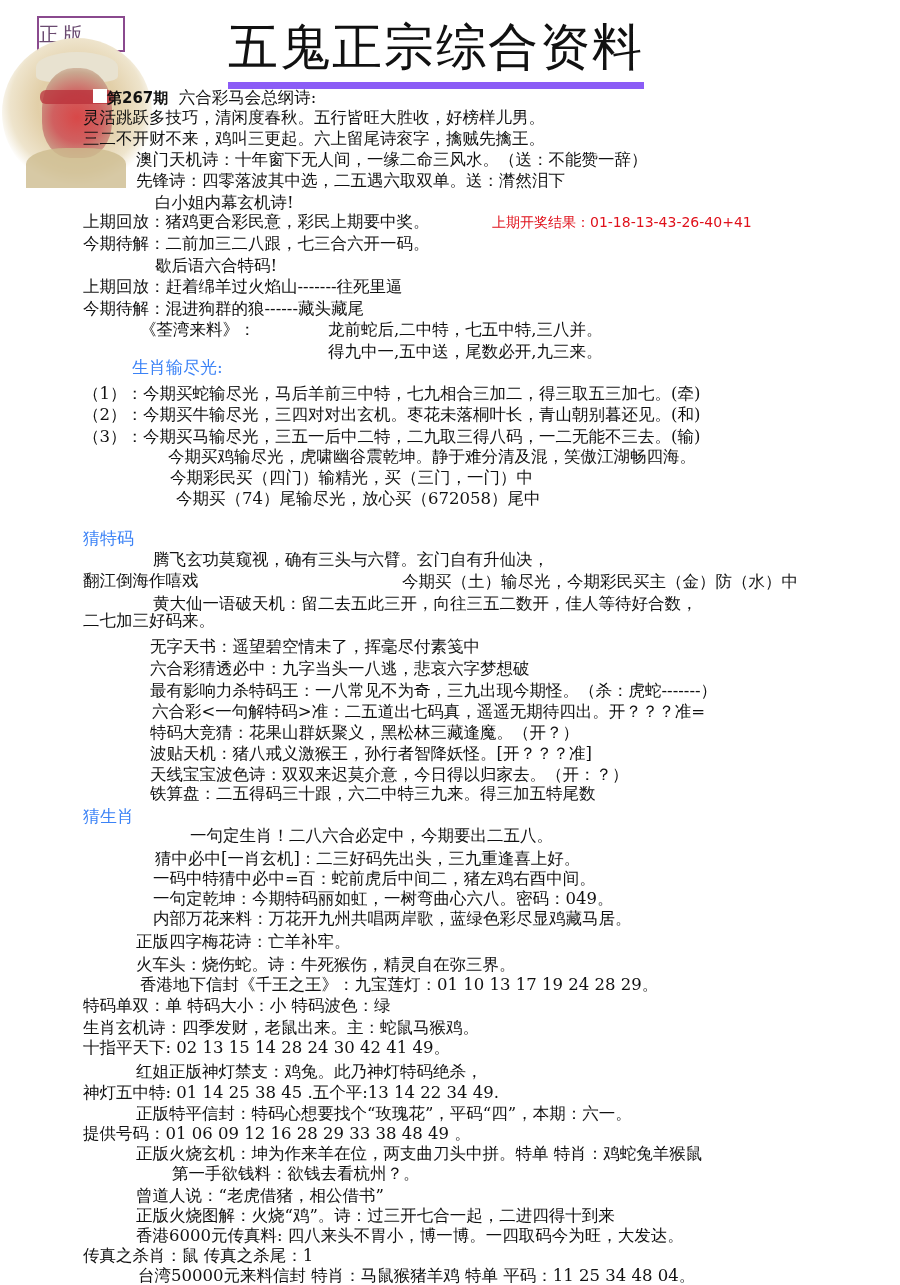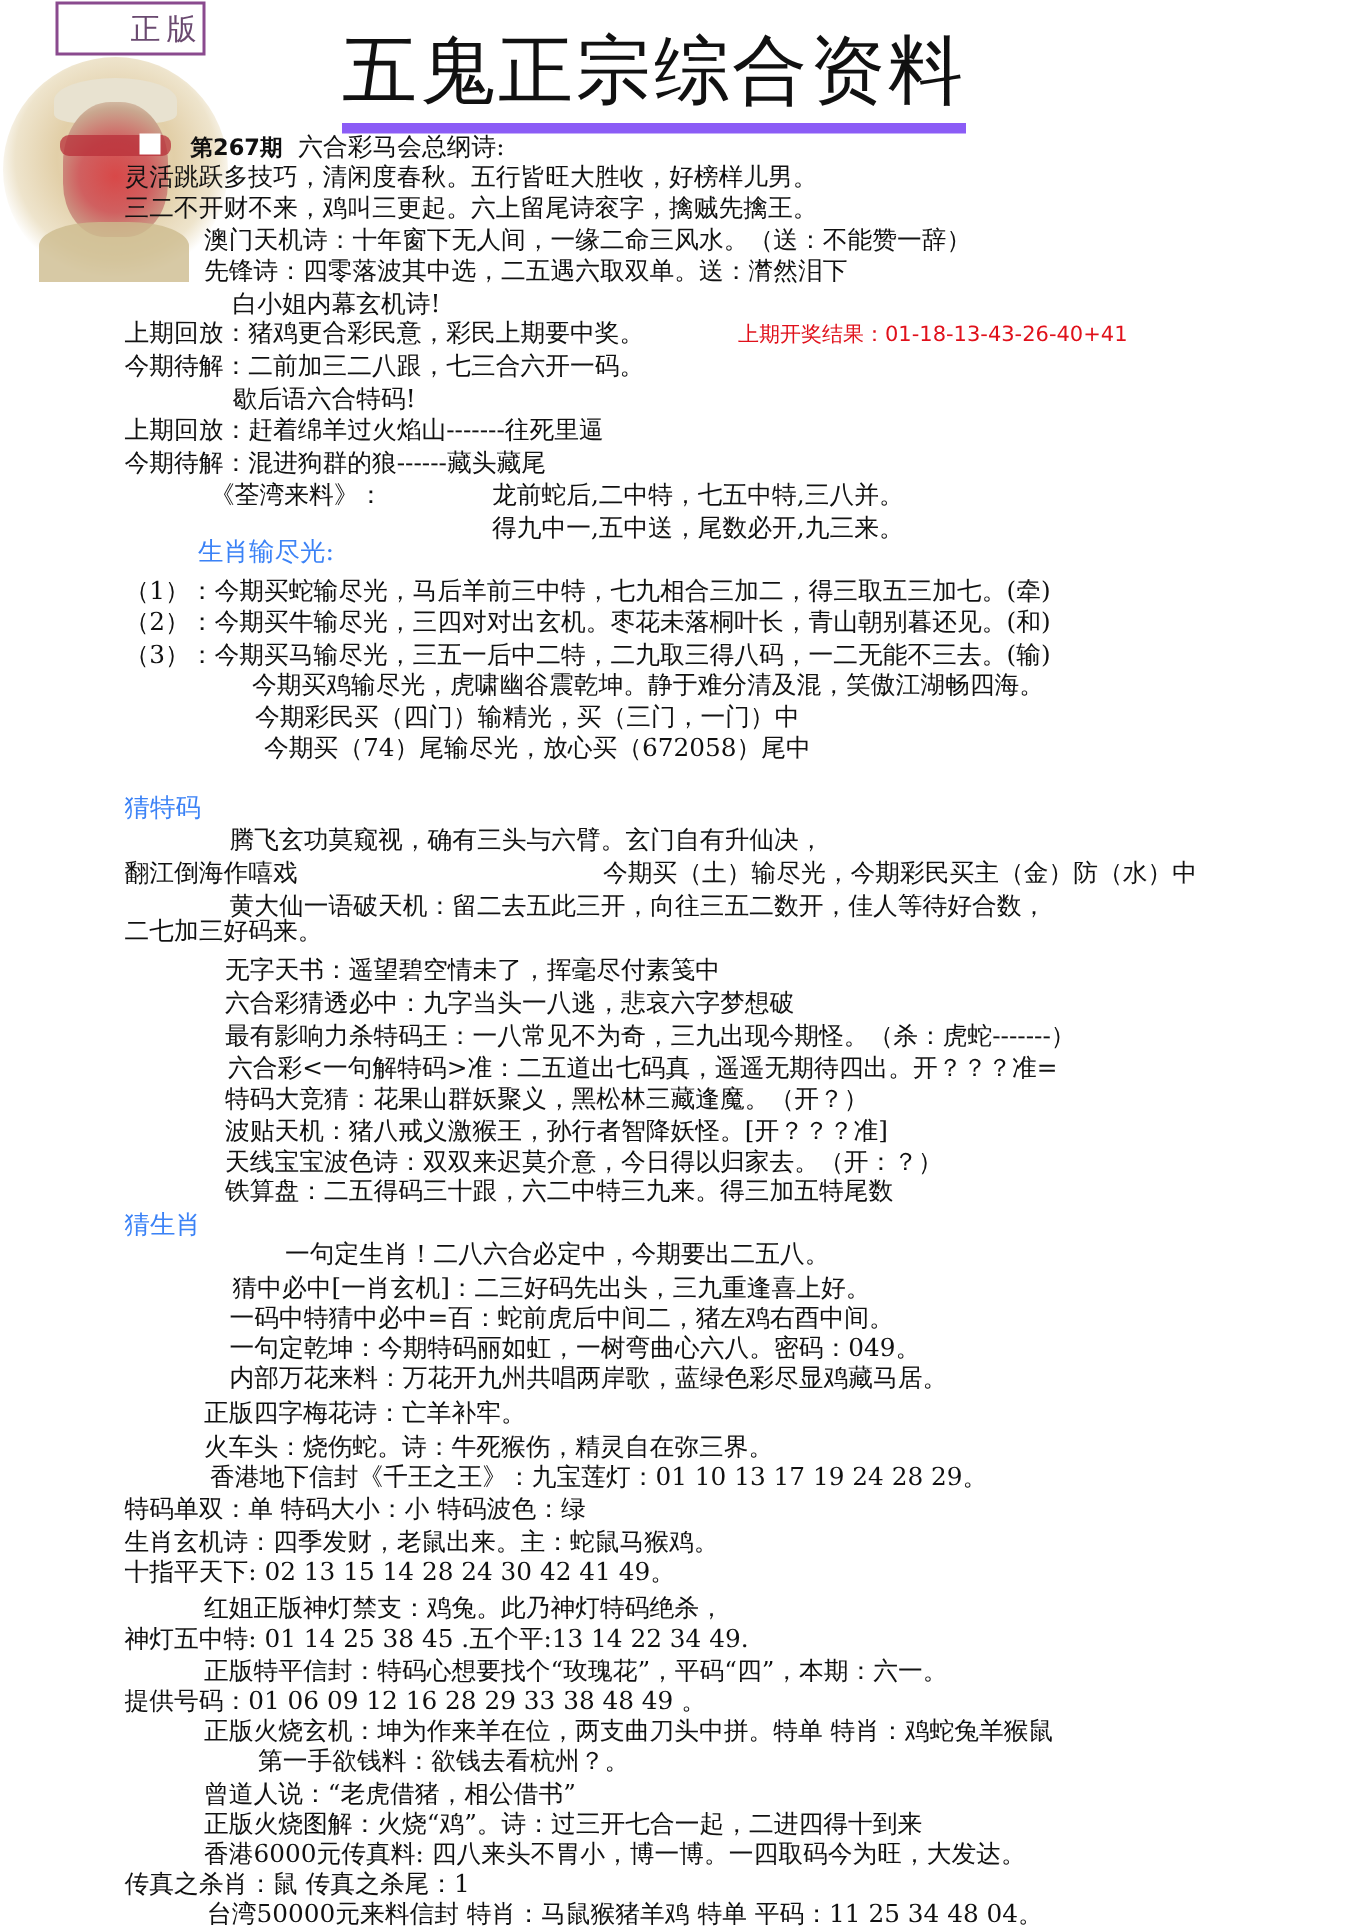--- a/index.html
+++ b/index.html
@@ -2,23 +2,23 @@
 <html><head>
 <meta charset="utf-8">
 <style>
   html, body { margin: 0; padding: 0; background: #ffffff; }
   body {
     width: 900px; height: 1285px; position: relative; overflow: hidden;
     font-family: "DejaVu Serif", "Liberation Serif", serif;
     color: #111111;
   }
   .badge {
-    position: absolute; left: 37px; top: 1px; width: 100px; height: 36px;
+    position: absolute; left: 37px; top: 16px; width: 88px; height: 36px;
     border: 2px solid #8a4a8e; box-sizing: border-box;
-    font-size: 20px; color: #6a4a70; text-align: right; line-height: 32px;
+    font-size: 20px; color: #6a4a70; text-align: left; line-height: 32px;
     letter-spacing: 4px; background: #fff;
   }
   .portrait {
     position: absolute; left: 2px; top: 38px; width: 150px; height: 150px;
     border-radius: 50%;
     background: radial-gradient(circle at 50% 45%, #e9dcc0 0%, #e2cfa8 35%, #eee4cc 60%, rgba(255,255,255,0) 72%);
   }
   .portrait .face {
     position: absolute; left: 40px; top: 30px; width: 70px; height: 90px;
     border-radius: 45% 45% 40% 40%;
@@ -42,21 +42,21 @@
     font-family: "DejaVu Serif", serif; font-weight: normal;
     border-bottom: 7px solid #8b5cf6; padding-bottom: 0px;
   }
   .line {
     position: absolute; white-space: nowrap; font-size: 16.5px; line-height: 20px;
   }
   .red { color: #e0101a; font-family: "DejaVu Sans", "Liberation Sans", sans-serif; font-size: 14px; }
   .section {
     position: absolute; color: #3b82f6; font-size: 17px; white-space: nowrap;
   }
-  .issue { font-family: "DejaVu Sans", sans-serif; font-weight: bold; font-size: 15px; padding-left: 20px; }
+  .issue { font-family: "DejaVu Sans", sans-serif; font-weight: bold; font-size: 15px; }
 </style>
 </head>
 <body>
 
 <div class="badge">正版</div>
 <div class="portrait">
   <div class="hair"></div>
   <div class="face"></div>
   <div class="glasses"></div>
   <div class="body"></div>
@@ -86,21 +86,21 @@
 <div class="section" style="left:132px;top:356px;">生肖输尽光:</div>
 <div class="line" style="left:83px;top:384px;">（1）：今期买蛇输尽光，马后羊前三中特，七九相合三加二，得三取五三加七。(牵)</div>
 <div class="line" style="left:83px;top:405px;">（2）：今期买牛输尽光，三四对对出玄机。枣花未落桐叶长，青山朝别暮还见。(和)</div>
 <div class="line" style="left:83px;top:427px;">（3）：今期买马输尽光，三五一后中二特，二九取三得八码，一二无能不三去。(输)</div>
 <div class="line" style="left:168px;top:447px;">今期买鸡输尽光，虎啸幽谷震乾坤。静于难分清及混，笑傲江湖畅四海。</div>
 <div class="line" style="left:170px;top:468px;">今期彩民买（四门）输精光，买（三门，一门）中</div>
 <div class="line" style="left:176px;top:489px;">今期买（74）尾输尽光，放心买（672058）尾中</div>
 
 <div class="section" style="left:83px;top:527px;">猜特码</div>
 <div class="line" style="left:153px;top:550px;">腾飞玄功莫窥视，确有三头与六臂。玄门自有升仙决，</div>
-<div class="line" style="left:83px;top:572px;">翻江倒海作嘻戏</div>
+<div class="line" style="left:83px;top:572px;font-family:Liberation Mono, monospace;">翻江倒海作嘻戏</div>
 <div class="line" style="left:402px;top:572px;">今期买（土）输尽光，今期彩民买主（金）防（水）中</div>
 <div class="line" style="left:153px;top:594px;">黄大仙一语破天机：留二去五此三开，向往三五二数开，佳人等待好合数，</div>
 <div class="line" style="left:83px;top:611px;">二七加三好码来。</div>
 <div class="line" style="left:150px;top:637px;">无字天书：遥望碧空情未了，挥毫尽付素笺中</div>
 <div class="line" style="left:150px;top:659px;">六合彩猜透必中：九字当头一八逃，悲哀六字梦想破</div>
 <div class="line" style="left:150px;top:681px;">最有影响力杀特码王：一八常见不为奇，三九出现今期怪。（杀：虎蛇-------）</div>
 <div class="line" style="left:152px;top:702px;">六合彩&lt;一句解特码&gt;准：二五道出七码真，遥遥无期待四出。开？？？准=</div>
 <div class="line" style="left:150px;top:723px;">特码大竞猜：花果山群妖聚义，黑松林三藏逢魔。（开？）</div>
 <div class="line" style="left:150px;top:744px;">波贴天机：猪八戒义激猴王，孙行者智降妖怪。[开？？？准]</div>
 <div class="line" style="left:150px;top:765px;">天线宝宝波色诗：双双来迟莫介意，今日得以归家去。（开：？）</div>

